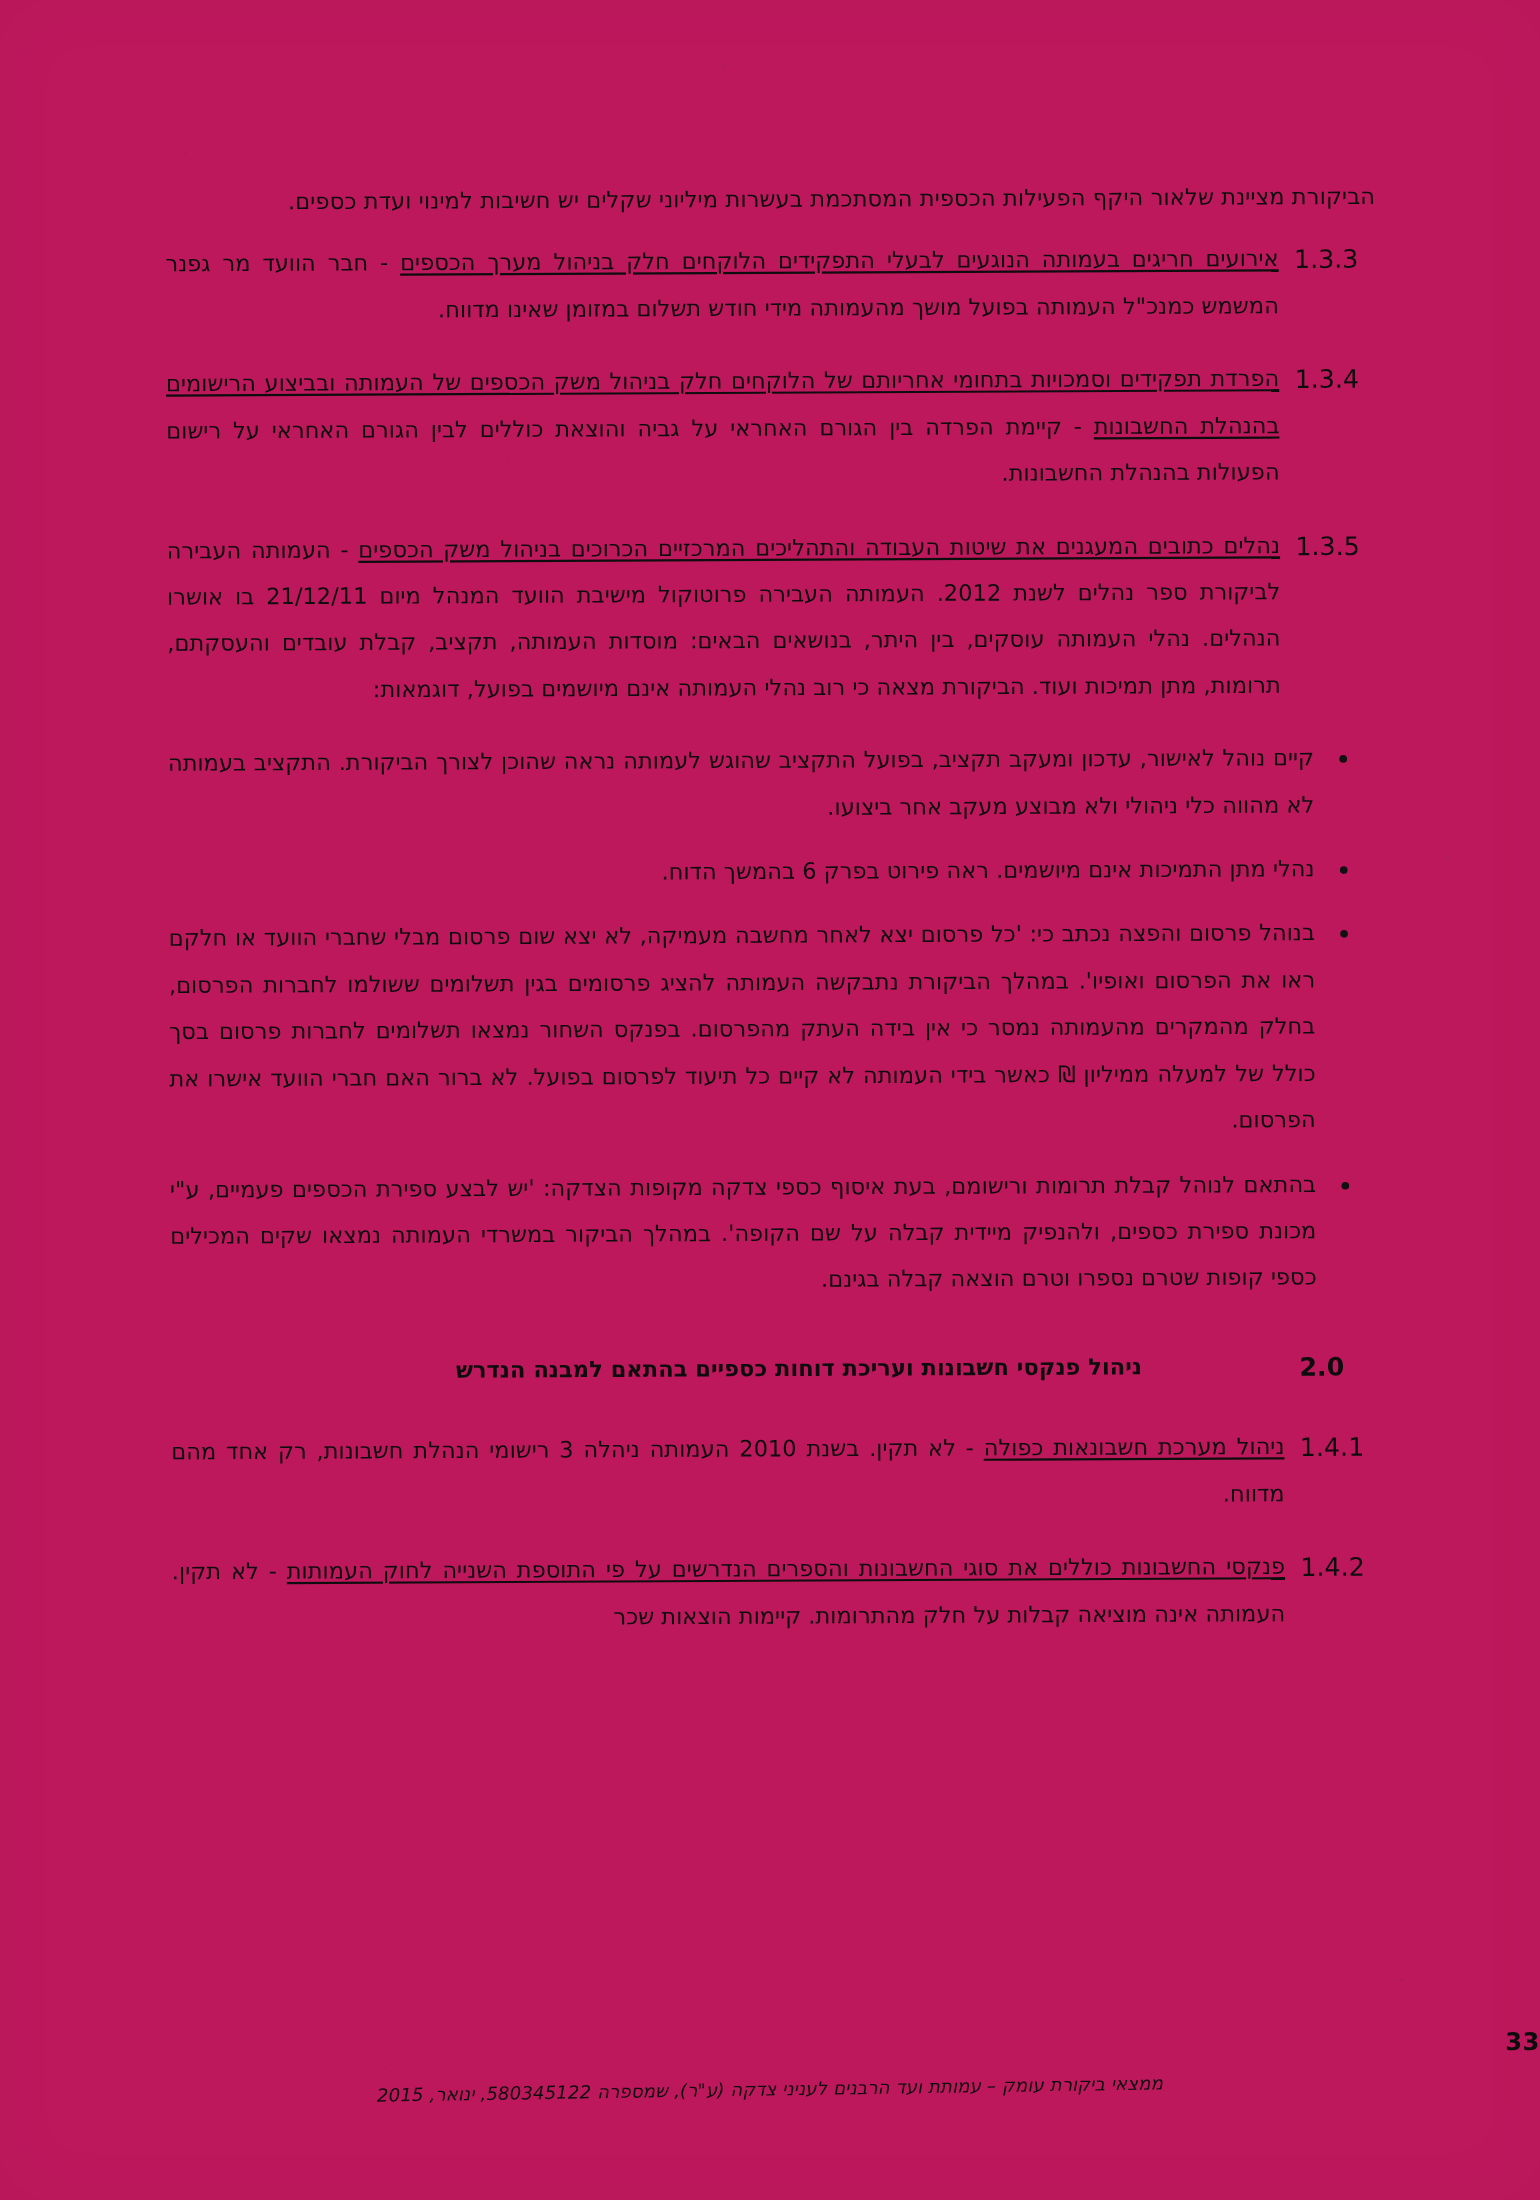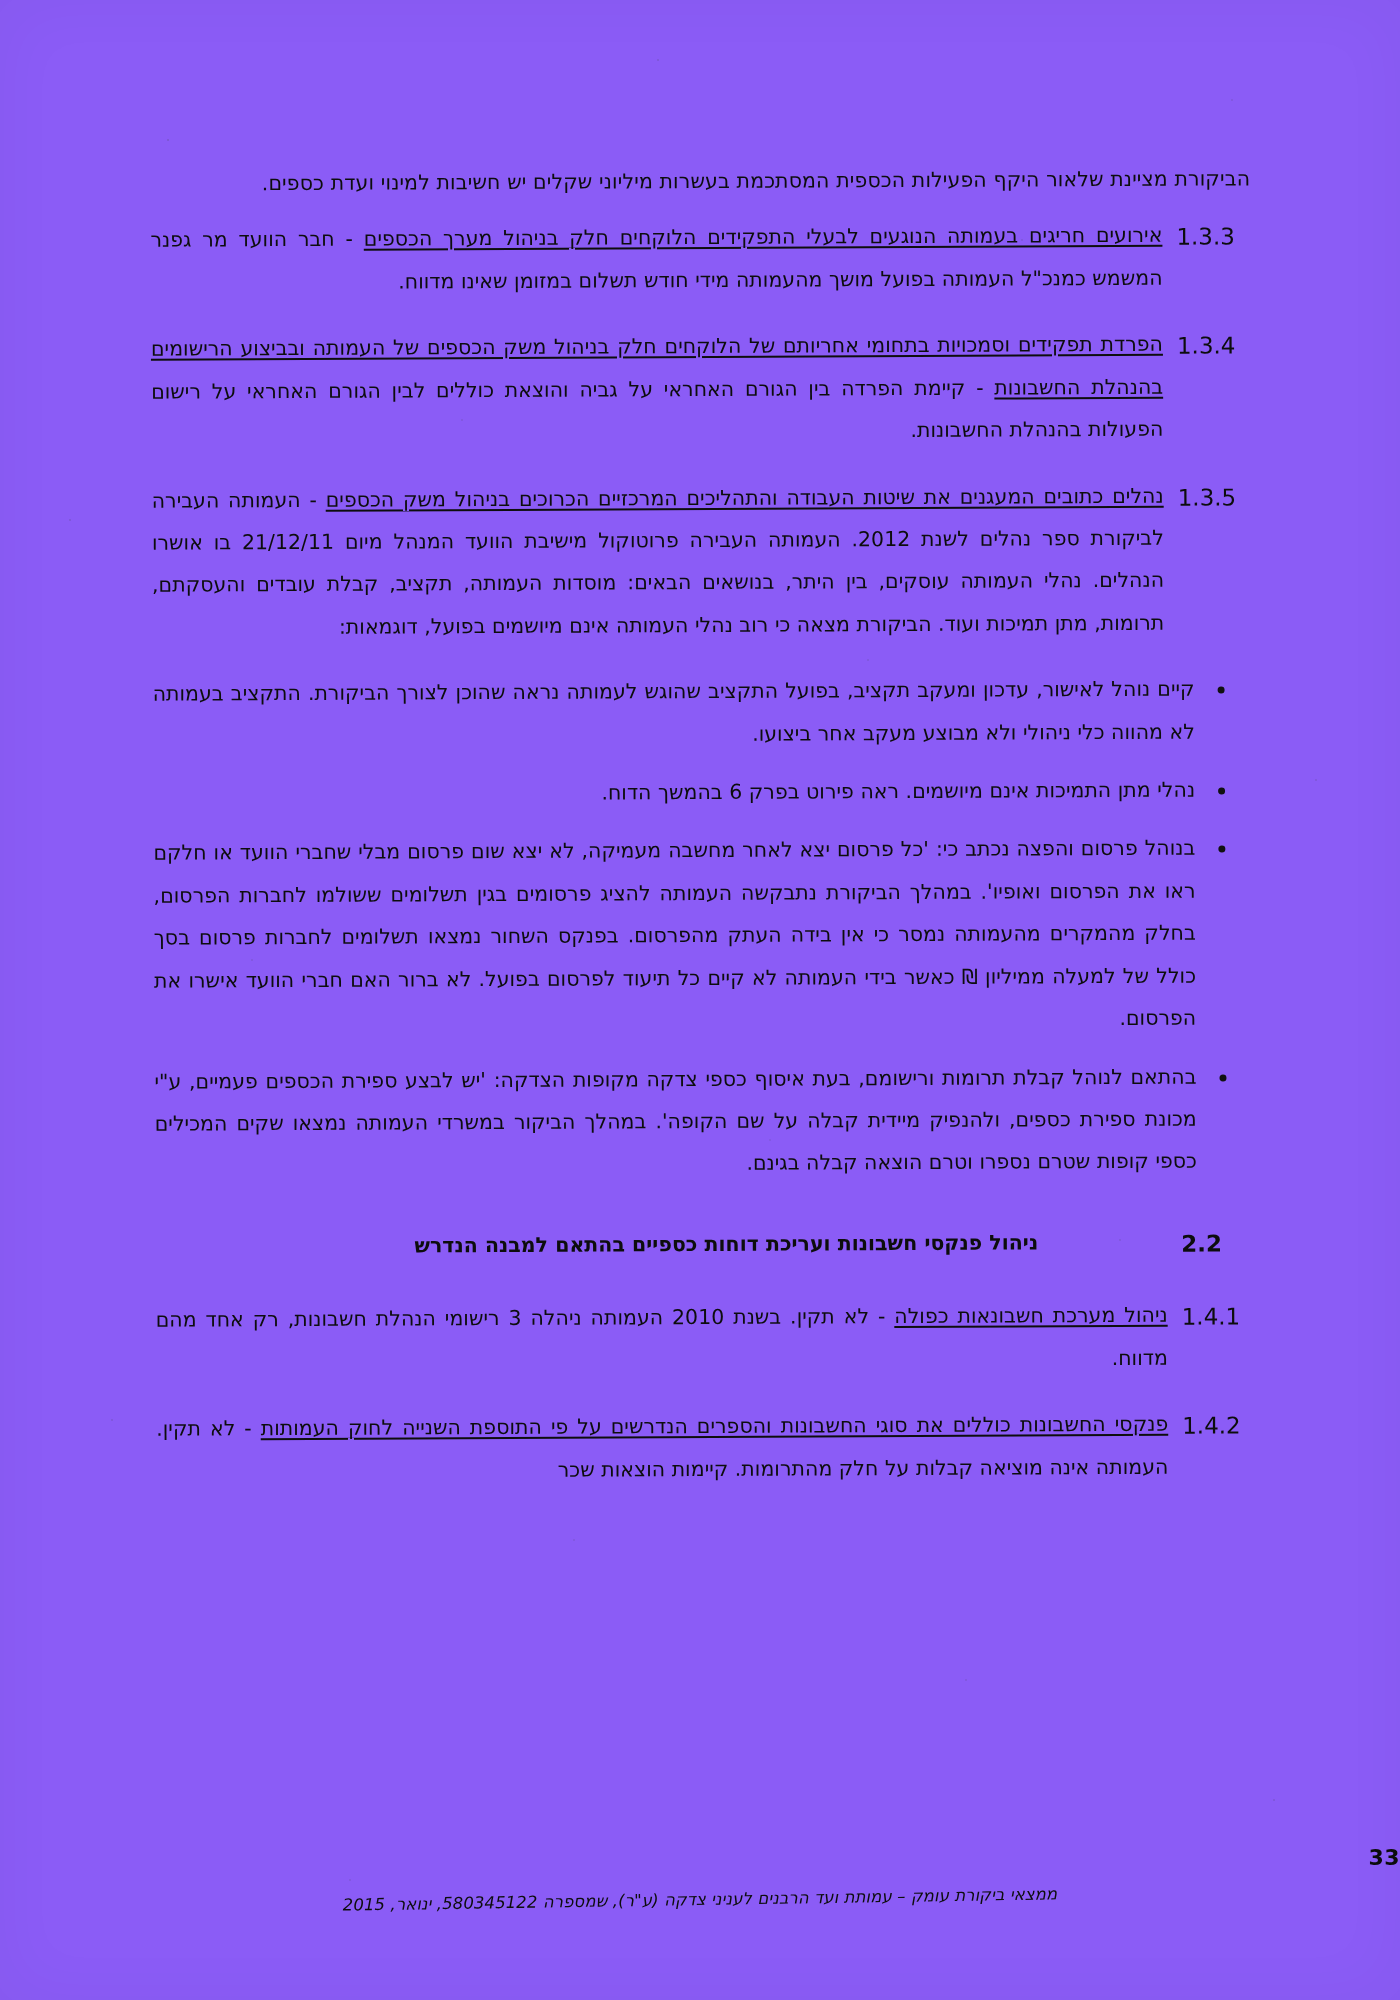--- a/index.html
+++ b/index.html
@@ -6,21 +6,21 @@
   html, body {
     margin: 0;
     padding: 0;
     background: #ffffff;
   }
   .page {
     position: relative;
     width: 1400px;
     height: 2000px;
     margin: 0 auto;
-    background: #8b5cf6;
+    background: #be185d;
     overflow: hidden;
     font-family: "DejaVu Sans", "Liberation Sans", sans-serif;
     color: #0d0d0d;
     direction: rtl;
     text-decoration: underline;
   }
   
   .scan-noise {
     position: absolute;
     inset: 0;
@@ -193,21 +193,21 @@
     </div>
 
     <ul class="bullets">
       <li>קיים נוהל לאישור, עדכון ומעקב תקציב, בפועל התקציב שהוגש לעמותה נראה שהוכן לצורך הביקורת. התקציב בעמותה לא מהווה כלי ניהולי ולא מבוצע מעקב אחר ביצועו.</li>
       <li>נהלי מתן התמיכות אינם מיושמים. ראה פירוט בפרק 6 בהמשך הדוח.</li>
       <li>בנוהל פרסום והפצה נכתב כי: 'כל פרסום יצא לאחר מחשבה מעמיקה, לא יצא שום פרסום מבלי שחברי הוועד או חלקם ראו את הפרסום ואופיו'. במהלך הביקורת נתבקשה העמותה להציג פרסומים בגין תשלומים ששולמו לחברות הפרסום, בחלק מהמקרים מהעמותה נמסר כי אין בידה העתק מהפרסום. בפנקס השחור נמצאו תשלומים לחברות פרסום בסך כולל של למעלה ממיליון ₪ כאשר בידי העמותה לא קיים כל תיעוד לפרסום בפועל. לא ברור האם חברי הוועד אישרו את הפרסום.</li>
       <li>בהתאם לנוהל קבלת תרומות ורישומם, בעת איסוף כספי צדקה מקופות הצדקה: 'יש לבצע ספירת הכספים פעמיים, ע"י מכונת ספירת כספים, ולהנפיק מיידית קבלה על שם הקופה'. במהלך הביקור במשרדי העמותה נמצאו שקים המכילים כספי קופות שטרם נספרו וטרם הוצאה קבלה בגינם.</li>
     </ul>
 
     <div class="major">
-      <div class="clause-num">2.2</div>
+      <div class="clause-num">2.0</div>
       <div class="clause-body">ניהול פנקסי חשבונות ועריכת דוחות כספיים בהתאם למבנה הנדרש</div>
     </div>
 
     <div class="clause">
       <div class="clause-num">1.4.1</div>
       <div class="clause-body"><span class="u">ניהול מערכת חשבונאות כפולה</span><span> - לא תקין. בשנת 2010 העמותה ניהלה 3 רישומי הנהלת חשבונות, רק אחד מהם מדווח.</span></div>
     </div>
 
     <div class="clause">
       <div class="clause-num">1.4.2</div>

